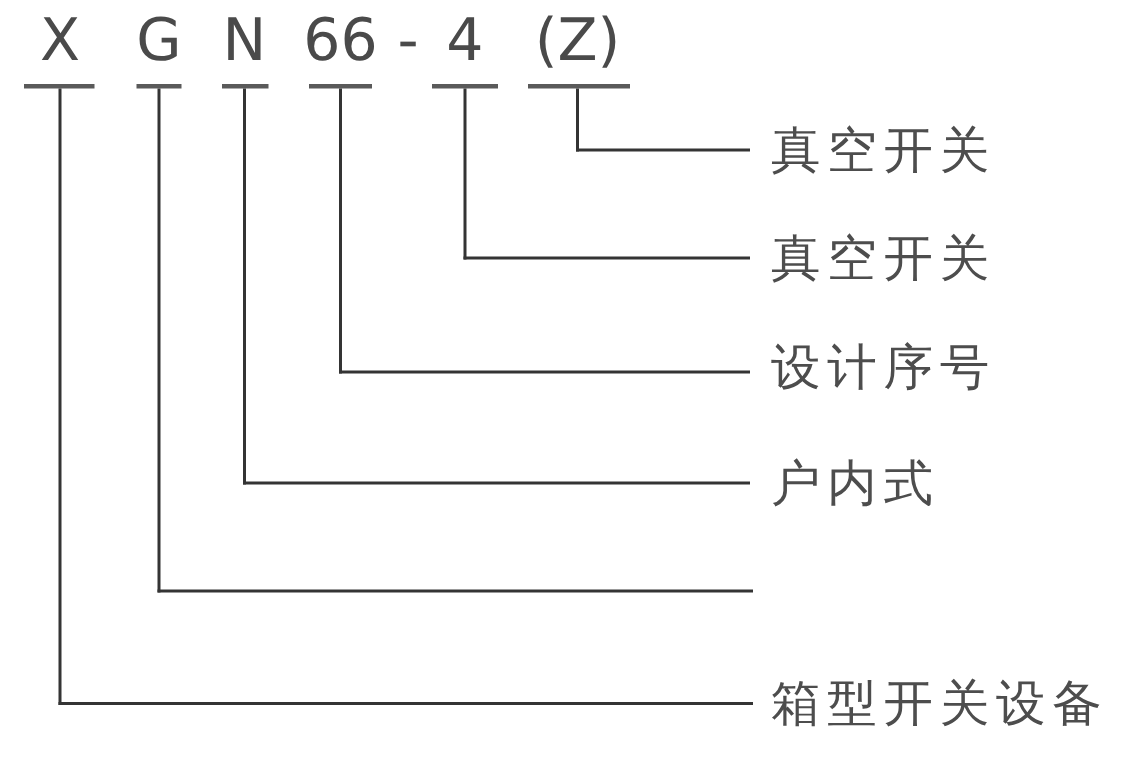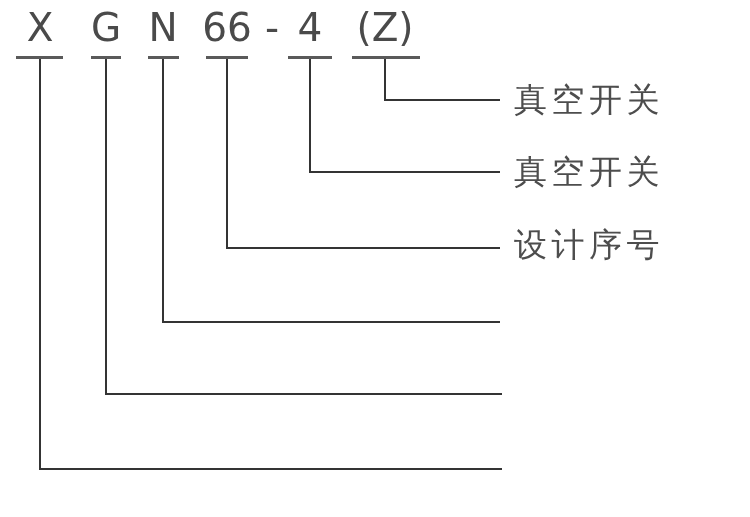--- a/index.html
+++ b/index.html
@@ -80,20 +80,22 @@
   <div class="callout-v" style="left:309px; top:59px;  height:114px;"></div>
   <div class="callout-h" style="left:309px; top:171px; width:191px;"></div>
   <div class="callout-label" style="top:151px;">真空开关</div>
 
   <div class="callout-v" style="left:226px; top:59px;  height:190px;"></div>
   <div class="callout-h" style="left:226px; top:247px; width:274px;"></div>
   <div class="callout-label" style="top:227px;font-family:Liberation Mono, monospace;">设计序号</div>
 
   <div class="callout-v" style="left:162px; top:59px;  height:264px;"></div>
   <div class="callout-h" style="left:162px; top:321px; width:338px;"></div>
+  <div class="callout-label" style="top:301px;">户内式</div>
 
   <div class="callout-v" style="left:105px; top:59px;  height:336px;"></div>
   <div class="callout-h" style="left:105px; top:393px; width:397px;"></div>
 
   <div class="callout-v" style="left:39px;  top:59px;  height:411px;"></div>
   <div class="callout-h" style="left:39px;  top:468px; width:463px;"></div>
+  <div class="callout-label" style="top:448px;">箱型开关设备</div>
 
 </div>
 
 </body></html>

